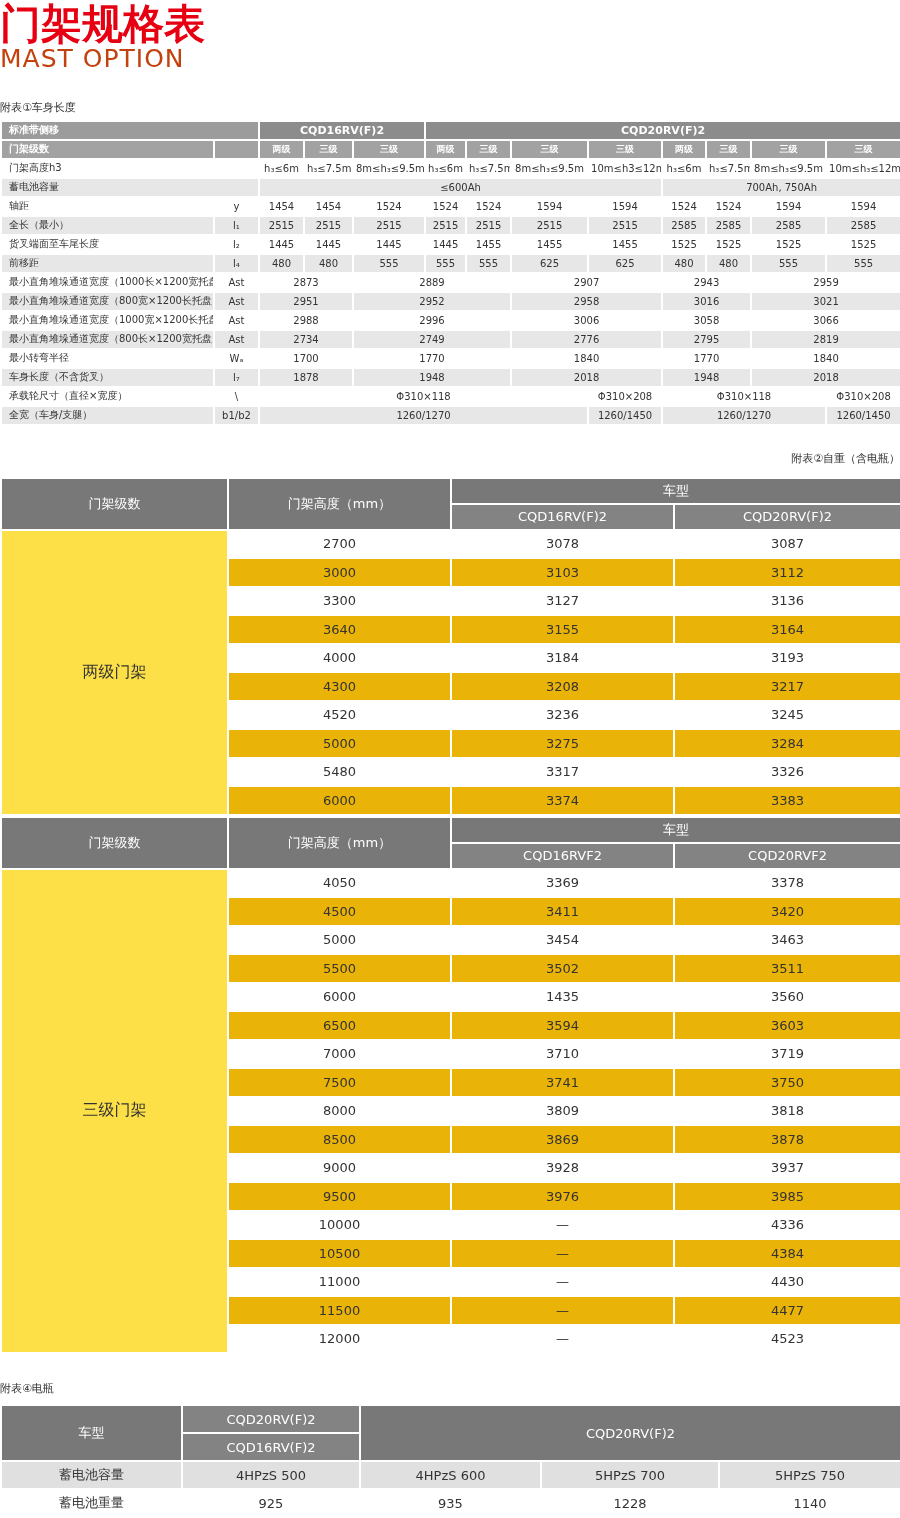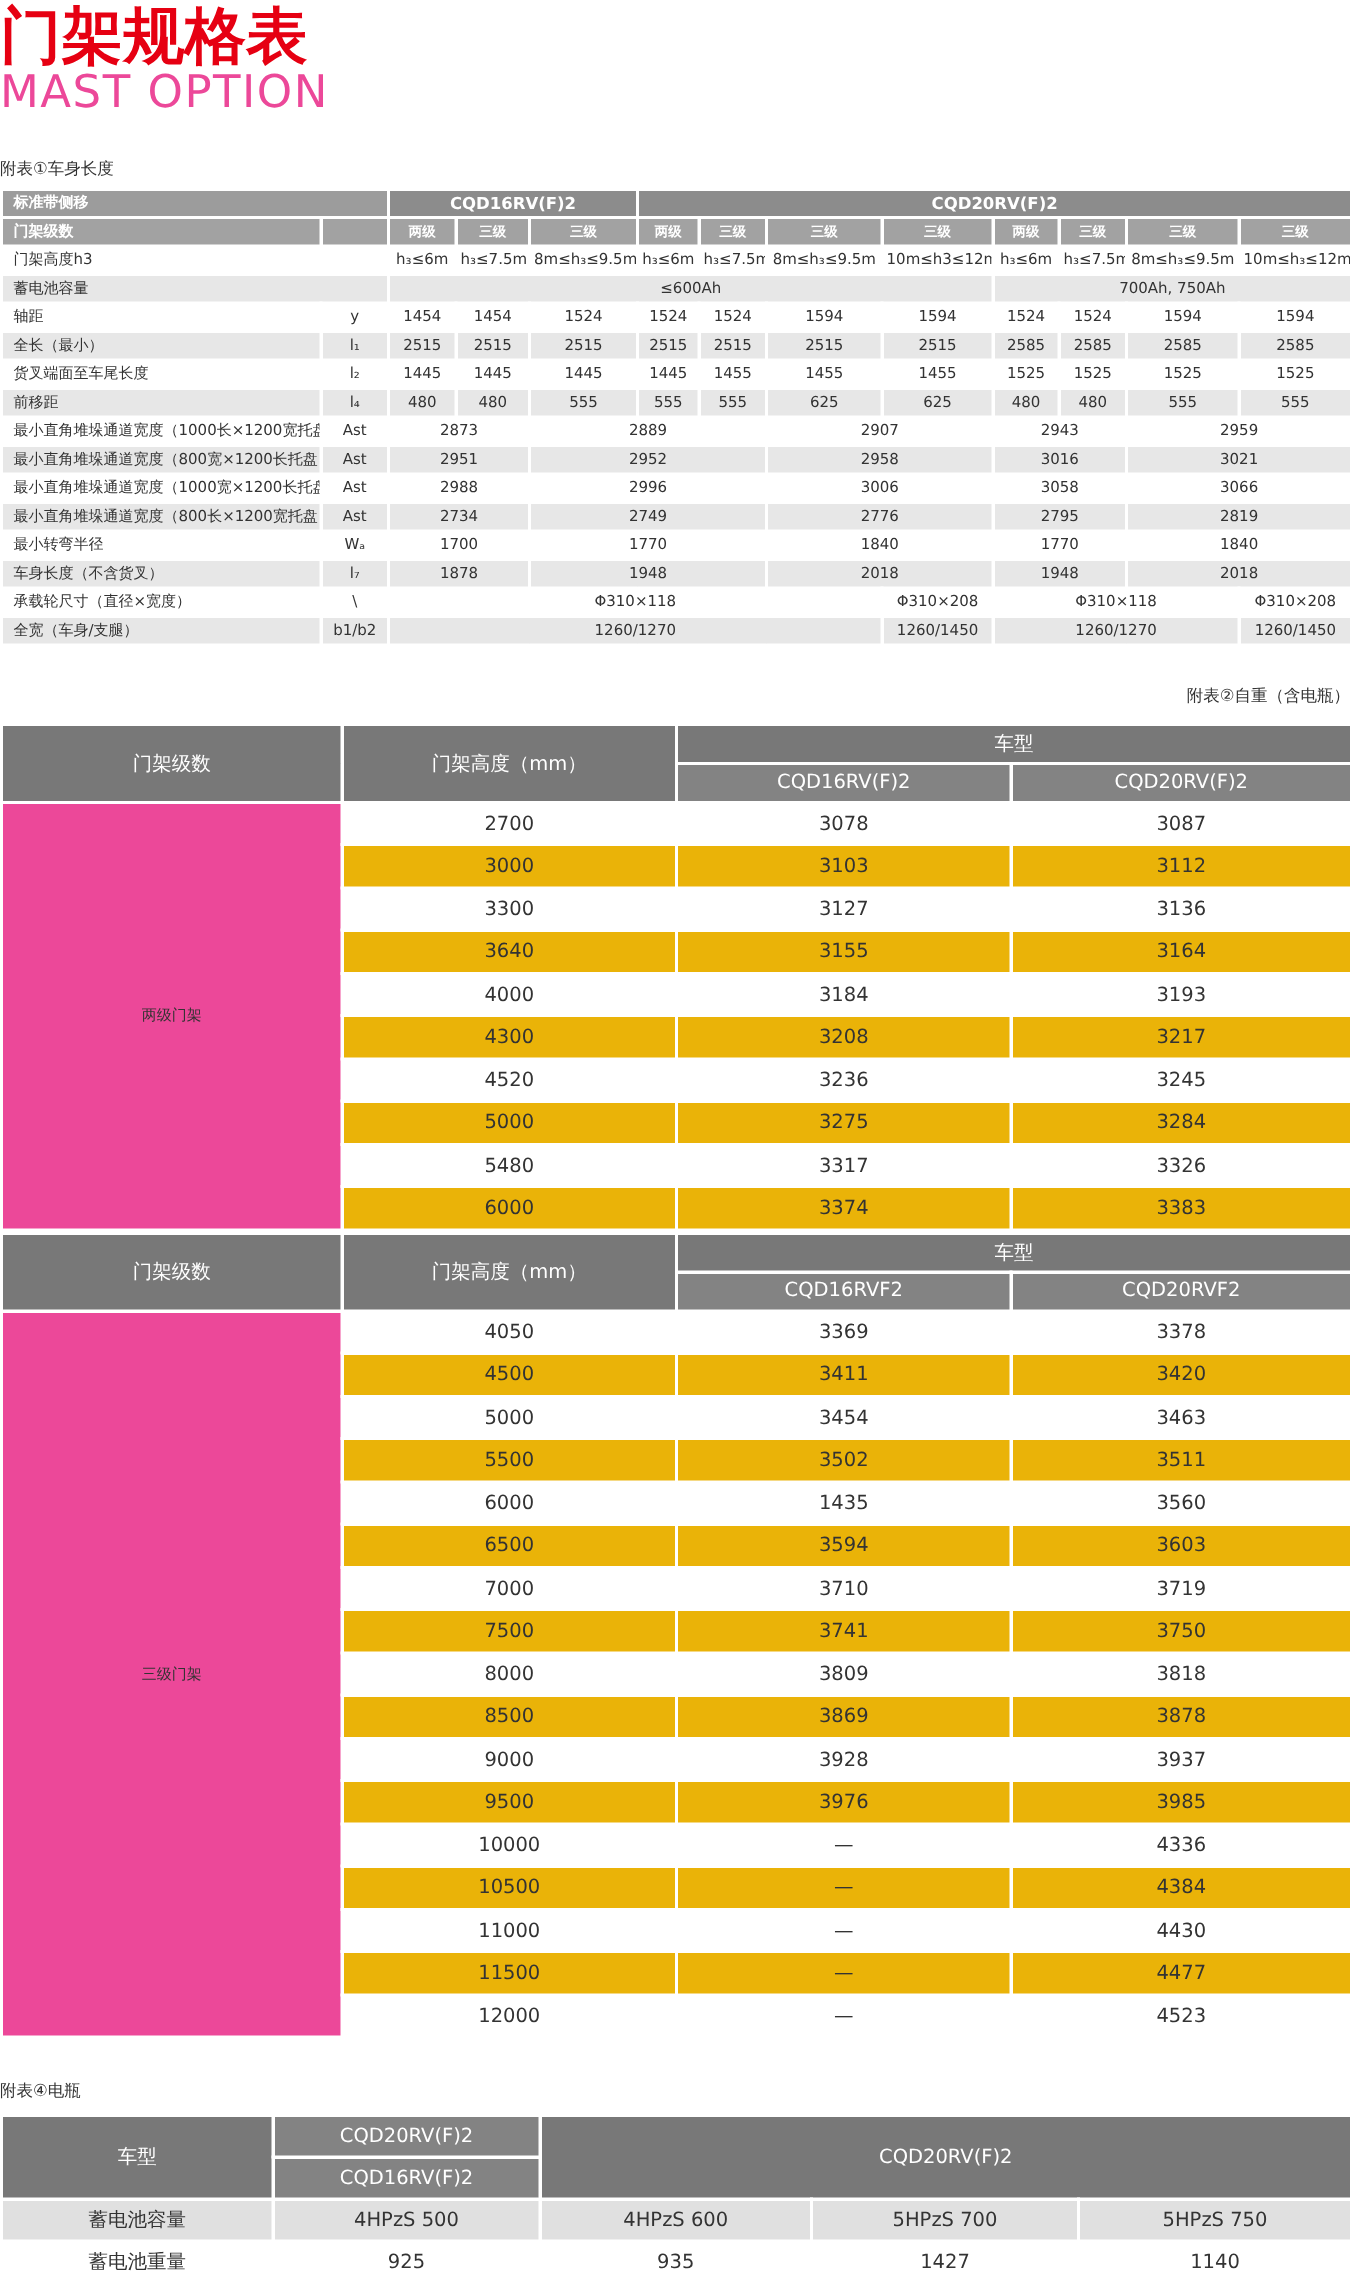--- a/index.html
+++ b/index.html
@@ -1,19 +1,19 @@
 <!DOCTYPE html>
 <html><head>
 <meta charset="utf-8">
 <style>
   html,body{margin:0;padding:0;background:#fff;}
   body{width:900px;min-height:1518px;font-family:"DejaVu Sans","Liberation Sans",sans-serif;color:#333;}
   .page{width:900px;}
   .title{margin:0;padding-top:2px;font-size:41px;line-height:1.08;color:#e60012;font-weight:bold;}
-  .subtitle{font-size:30px;line-height:1.05;color:#ec4899;letter-spacing:1px;}
+  .subtitle{font-size:25px;line-height:1.05;color:#c2410c;letter-spacing:1px;}
   .cap{font-size:11px;color:#333;}
   .cap1{margin-top:27px;margin-bottom:5px;}
   .cap2{margin-top:25px;margin-bottom:11px;text-align:right;}
   .cap3{margin-top:27px;margin-bottom:8px;}
   table{border-collapse:collapse;table-layout:fixed;width:900px;}
   td{border:2px solid #fff;padding:0 2px;text-align:center;vertical-align:middle;overflow:hidden;color:#333;}
   
   #t1 td{height:17px;font-size:10px;white-space:nowrap;}
   #t1 td.lbl{text-align:left;padding-left:7px;}
   #t1 tr.th1 td{background:#9c9c9c;color:#fff;font-weight:bold;font-size:10px;}
@@ -23,21 +23,21 @@
   #t1 tr.rw td{background:#fff;}
   #t1 tr.rg td{background:#e7e7e7;}
   
   .t2 td{height:26.5px;font-size:13px;}
   .t2 tr.thd td{height:24px;}
   .t2 tr.thd2 td{height:24px;}
   .t2 tr.rw td{background:#fff;}
   .t2 tr.rg td{background:#eab308;}
   td.dk{background:#787878;color:#fff;font-size:13px;}
   td.dk2{background:#838383;color:#fff;font-size:13px;}
-  .t2 tr td.lvl{background:#ec4899;font-size:10px;font-family:Liberation Mono, monospace;}
+  .t2 tr td.lvl{background:#fde047;font-size:16px;font-family:Liberation Mono, monospace;}
   
   #t3 td{height:26px;font-size:13px;}
   #t3 tr.rw td{background:#fff;}
   #t3 tr.rg td{background:#e0e0e0;}
   #t3 td.dk{background:#787878;color:#fff;}
   #t3 td.dk2{background:#838383;color:#fff;}
 </style>
 </head>
 <body>
 
@@ -436,19 +436,19 @@
           <td class="lbl3">蓄电池容量</td>
           <td>4HPzS 500</td>
           <td>4HPzS 600</td>
           <td>5HPzS 700</td>
           <td>5HPzS 750</td>
         </tr>
         <tr class="rw">
           <td class="lbl3">蓄电池重量</td>
           <td>925</td>
           <td>935</td>
-          <td>1427</td>
+          <td>1228</td>
           <td>1140</td>
         </tr>
       </tbody>
   </table>
 
 </div>
 
 </body></html>

